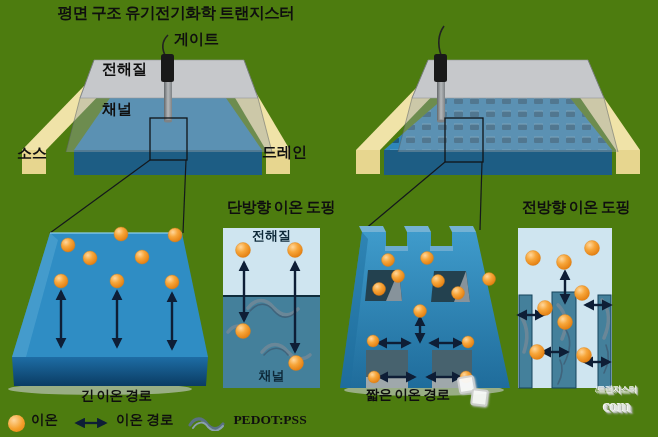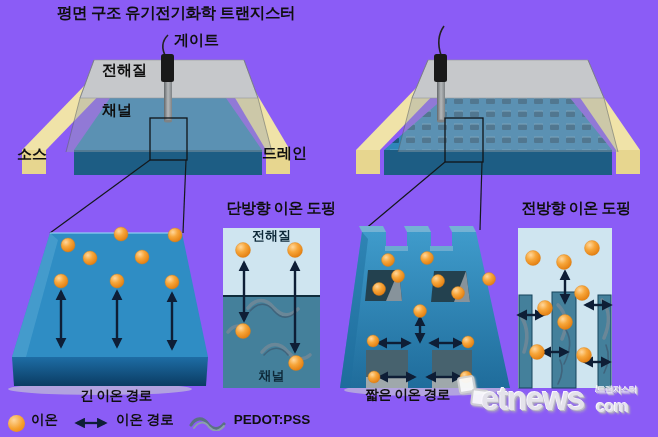--- a/index.html
+++ b/index.html
@@ -1,17 +1,17 @@
 <!DOCTYPE html>
 <html style="--channel-blue: #2e86ba; --channel-front: #1d5d84; --slab-top-blue: #2f8dc4; --electrode-yellow: #f0e3a8; --electrolyte-gray: #c6c8cb; --ion-orange: #f5a02c; --panel-light-blue: #cfe5f0; --panel-teal: #44809b; --arrow-navy: #0e1e36; --pedot-slate: #6d8798; --watermark-gray: #e9eaeb;"><head>
 <meta charset="utf-8">
 <style>
   html,body{margin:0;padding:0;background:#ffffff;}
-  .stage{position:relative;width:658px;height:437px;background:#8b5cf6;overflow:hidden;
-         font-family:Liberation Sans, sans-serif;}
+  .stage{position:relative;width:658px;height:437px;background:#4d7c0f;overflow:hidden;
+         font-family:Liberation Serif, serif;}
   .art{position:absolute;left:0;top:0;}
   .lbl{position:absolute;color:#0f0f0f;font-weight:700;white-space:nowrap;line-height:1.15;}
   .title{font-size:15.5px;text-align:center;letter-spacing:-0.4px;}
   .devlbl{font-size:15px;}
   .heading{font-size:15px;text-align:center;letter-spacing:-0.5px;}
   .panel-lbl{font-size:13px;text-align:center;color:#0d2838;}
   .caption{font-size:13.5px;text-align:center;letter-spacing:-0.5px;}
   
   .f-channel{fill:var(--channel-blue,#2e86ba);}
   .f-chfront{fill:var(--channel-front,#1d5d84);}
@@ -37,21 +37,21 @@
   
   .watermark{position:absolute;left:450px;top:372px;width:208px;height:60px;opacity:.95;pointer-events:none;}
   .wm-cube{position:absolute;width:13px;height:13px;background:#fafbfb;border:2px solid #d2d3d4;
            border-radius:3px;box-shadow:1px 1px 2px #bfc0c1;}
   .wm-name{position:absolute;left:31px;top:8px;font-size:33px;font-weight:700;letter-spacing:-1.5px;
            color:#e9eaeb;text-shadow:-1px -1px 0 #ffffff,1px 1px 0 #c2c3c4,2px 2px 3px #b2b3b4;}
   .wm-col{position:absolute;left:146px;top:13px;text-align:left;}
   .wm-tag{display:block;font-size:8.5px;font-weight:700;color:#dfe0e1;
           text-shadow:-1px -1px 0 #ffffff,1px 1px 1px #bdbebf;letter-spacing:-0.5px;}
   .wm-tld{display:block;font-size:17px;font-weight:700;color:#e9eaeb;letter-spacing:-1px;
-          text-shadow:-1px -1px 0 #ffffff,1px 1px 0 #c2c3c4,2px 2px 2px #b2b3b4;}
+          text-shadow:-1px -1px 0 #ffffff,1px 1px 0 #c2c3c4,2px 2px 2px #b2b3b4;text-align:center;}
 </style>
 </head>
 <body>
 
 <div class="stage">
 
   <svg class="art" width="658" height="437" viewBox="0 0 658 437">
     <defs>
       <radialGradient id="ionGrad" cx="35%" cy="30%" r="75%">
         <stop offset="0%" stop-color="#ffd79c"></stop>
@@ -276,20 +276,19 @@
     <svg width="40" height="16" viewBox="0 0 40 16">
       <path d="M3,10 c5,-8 12,-8 17,-1 c5,6 11,6 16,0" stroke="#5a7183" stroke-width="3.2" fill="none" stroke-linecap="round"></path>
       <path d="M6,13 c5,-7 11,-7 15,-1 c5,5 10,5 15,-1" stroke="#8ba0ae" stroke-width="2" fill="none" stroke-linecap="round"></path>
     </svg>
     <span class="txt">PEDOT:PSS</span>
   </div>
 
   <div class="watermark">
     <span class="wm-cube" style="left:8px;top:4px;transform:rotate(-10deg)"></span>
     <span class="wm-cube" style="left:21px;top:17px;transform:rotate(7deg)"></span>
-    <span class="wm-name">etnews</span>
     <span class="wm-col">
       <span class="wm-tag">/트랜지스터</span>
       <span class="wm-tld">com</span>
     </span>
   </div>
 
 </div>
 
 </body></html>

